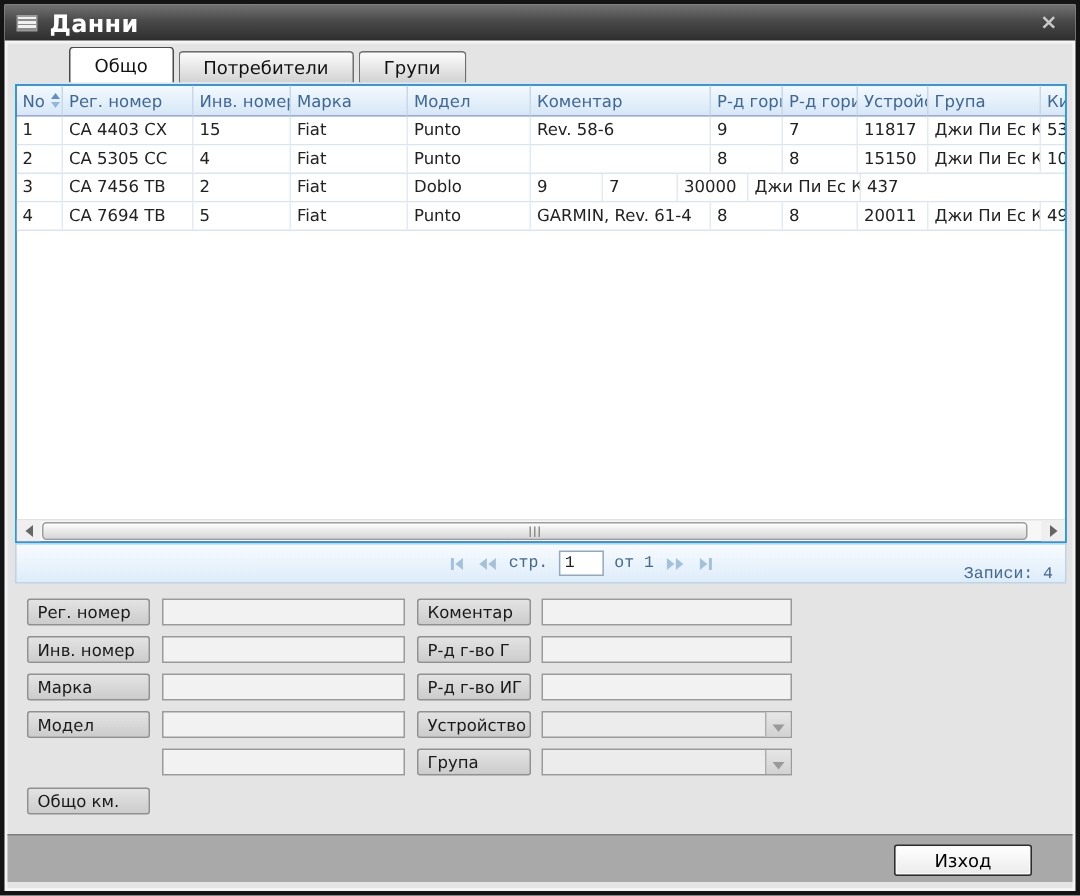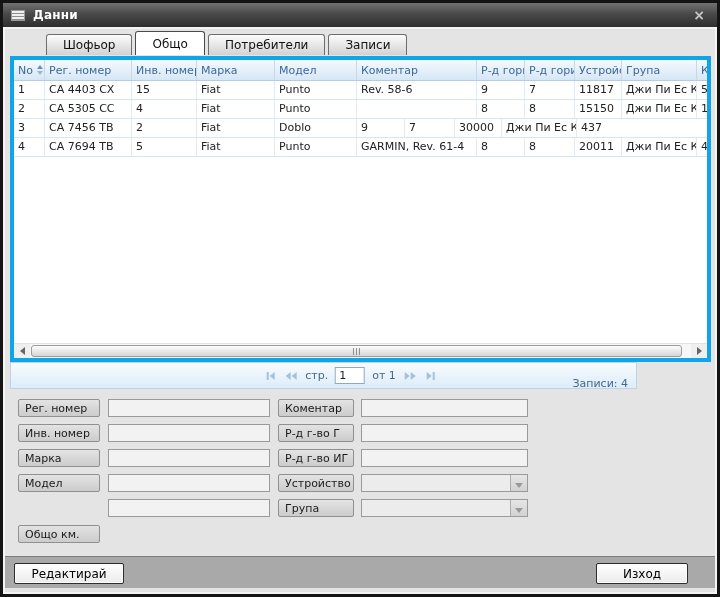--- a/index.html
+++ b/index.html
@@ -3,36 +3,36 @@
 <meta charset="utf-8">
 <style>
   * { margin:0; padding:0; box-sizing:border-box; }
   html,body { width:720px; height:597px; background:#fff; font-family:"DejaVu Sans","Liberation Sans",sans-serif; }
   .win { position:absolute; inset:0; width:720px; height:597px; border:3px solid #141414; background:#f4f4f4; overflow:hidden; }
 
   
   .titlebar { height:24px; background:linear-gradient(#727272,#4a4a4a 45%,#2e2e2e); display:flex; align-items:center; padding:0 8px; }
   .ticon { width:14px; height:11px; margin-right:8px; border:1px solid #9a9a9a;
            background:repeating-linear-gradient(180deg,#f0f0f0 0 2px,#8d8d8d 2px 3px); }
-  .ttext { color:#fff; font-weight:bold; font-size:12px; letter-spacing:.2px; }
+  .ttext { color:#fff; font-weight:bold; font-size:16px; letter-spacing:.2px; }
   .tclose { margin-left:auto; color:#c9c9c9; font-weight:bold; font-size:14px; line-height:14px; cursor:pointer; padding:0 4px; }
 
   
   .bodyarea { position:absolute; left:2px; right:2px; top:26px; bottom:2px; background:#e4e4e4; }
 
   
   .tabstrip { position:absolute; left:41px; top:2px; height:24px; display:flex; align-items:flex-end; gap:3px; }
   .tab { height:21px; padding:0 16px; display:flex; align-items:center; font-size:12px; color:#111;
          background:linear-gradient(#fcfcfc,#d2d2d2); border:1px solid #6e6e6e; border-bottom:none;
          border-radius:3px 3px 0 0; cursor:pointer; white-space:nowrap; }
   .tab.active { height:24px; background:#fff; border-color:#4a4a4a; position:relative; z-index:2; }
 
   
   .grid { position:absolute; left:5px; top:27px; width:701px; height:306px; background:#4c1d95;
-          border:4px solid #0ea5e9; display:flex; flex-direction:column; overflow:hidden; }
+          border:1px solid #0ea5e9; display:flex; flex-direction:column; overflow:hidden; }
   .ghead { display:flex; height:21px; flex:none; background:linear-gradient(#f4f9fd,#dcebf8 80%,#d5e6f5);
            border-bottom:1px solid #b6cce0; }
   .hcell { flex:none; display:flex; align-items:center; gap:4px; padding:0 0 0 4px; font-size:11px; color:#3f6899;
            border-right:1px solid #c6d9ea; overflow:hidden; white-space:nowrap; cursor:pointer; }
   .sorticon i { display:block; width:0; height:0; border:3px solid transparent; }
   .sorticon .up { border-bottom:4px solid #5f8fc4; border-top:none; margin-bottom:2px; }
   .sorticon .dn { border-top:4px solid #95b7d7; border-bottom:none; }
   .gbody { flex:1; overflow:hidden; background:#fff; }
   .grow { display:flex; height:19px; border-bottom:1px solid #d9e6f2; background:#fff; cursor:default; }
   .gcell { flex:none; padding:0 0 0 4px; font-size:11px; color:#222; line-height:18px;
@@ -47,22 +47,22 @@
   .tri { width:0; height:0; }
   .tri.l { border:4px solid transparent; border-right:5px solid #666; border-left:none; }
   .tri.r { border:4px solid transparent; border-left:5px solid #666; border-right:none; }
   .strack { flex:1; position:relative; }
   .sthumb { position:absolute; left:1px; top:1px; bottom:1px; width:calc(100% - 10px);
             background:linear-gradient(#fdfdfd,#d6d6d6); border:1px solid #9c9c9c; border-radius:3px; cursor:grab;
             display:flex; align-items:center; justify-content:center; gap:2px; }
   .sthumb b { width:1px; height:7px; background:#8f8f8f; }
 
   
-  .pager { position:absolute; left:5px; top:333px; width:627px; height:27px;
-           background:linear-gradient(#f8fbfe,#ddecf9); border:1px solid #bed3e6; font-size:11px; color:#44688e; }
+  .pager { position:absolute; left:5px; top:333px; width:701px; height:27px;
+           background:linear-gradient(#f8fbfe,#ddecf9); border:1px solid #bed3e6; font-size:11px; color:#44688e;font-family:Liberation Mono, monospace; }
   .pgcenter { position:absolute; top:0; bottom:0; left:50%; transform:translateX(calc(-50% + 27px));
               display:flex; align-items:center; gap:7px; }
   .pgico { display:flex; align-items:center; gap:1px; cursor:pointer; padding:2px; }
   .pgico .pt { width:0; height:0; border:4px solid transparent; }
   .pgico .pl { border-right:5px solid #a3c2da; border-left:none; }
   .pgico .pr { border-left:5px solid #a3c2da; border-right:none; }
   .pgico .pb { width:2px; height:8px; background:#a3c2da; border:none; }
   .pginput { width:30px; height:17px; border:1px solid #8fa9bf; font-size:11px; padding:0 3px;
              font-family:inherit; color:#222; background:#fff; }
   .pgrecords { position:absolute; right:8px; top:15px; bottom:0; display:flex; align-items:center; }
@@ -99,24 +99,23 @@
 
   <div class="titlebar">
     <span class="ticon"></span>
     <span class="ttext">Данни</span>
     <span class="tclose">×</span>
   </div>
 
   <div class="bodyarea">
 
     <div class="tabstrip">
-        <div class="tab">Шофьор</div>
         <div class="tab active">Общо</div>
         <div class="tab">Потребители</div>
-        <div class="tab">Записи</div>
+        <div class="tab">Групи</div>
       </div>
 
     <div class="grid">
       <div class="ghead">
           <div class="hcell gcol0">
             <span>No</span>
             <span class="sorticon">
               <i class="up"></i>
               <i class="dn"></i>
             </span>
@@ -276,18 +275,17 @@
         <div class="chip frow fr-label" style="top: 470px;">Група</div>
         <div class="combo frow fr-input" style="top: 470px;">
           <span class="cval"></span>
           <span class="cbtn">
             <i></i>
           </span>
         </div>
       </div>
 
     <div class="footer">
-      <button class="btn btn-edit">Редактирай</button>
       <button class="btn btn-exit">Изход</button>
     </div>
 
   </div>
 </div>
 
 </body></html>

